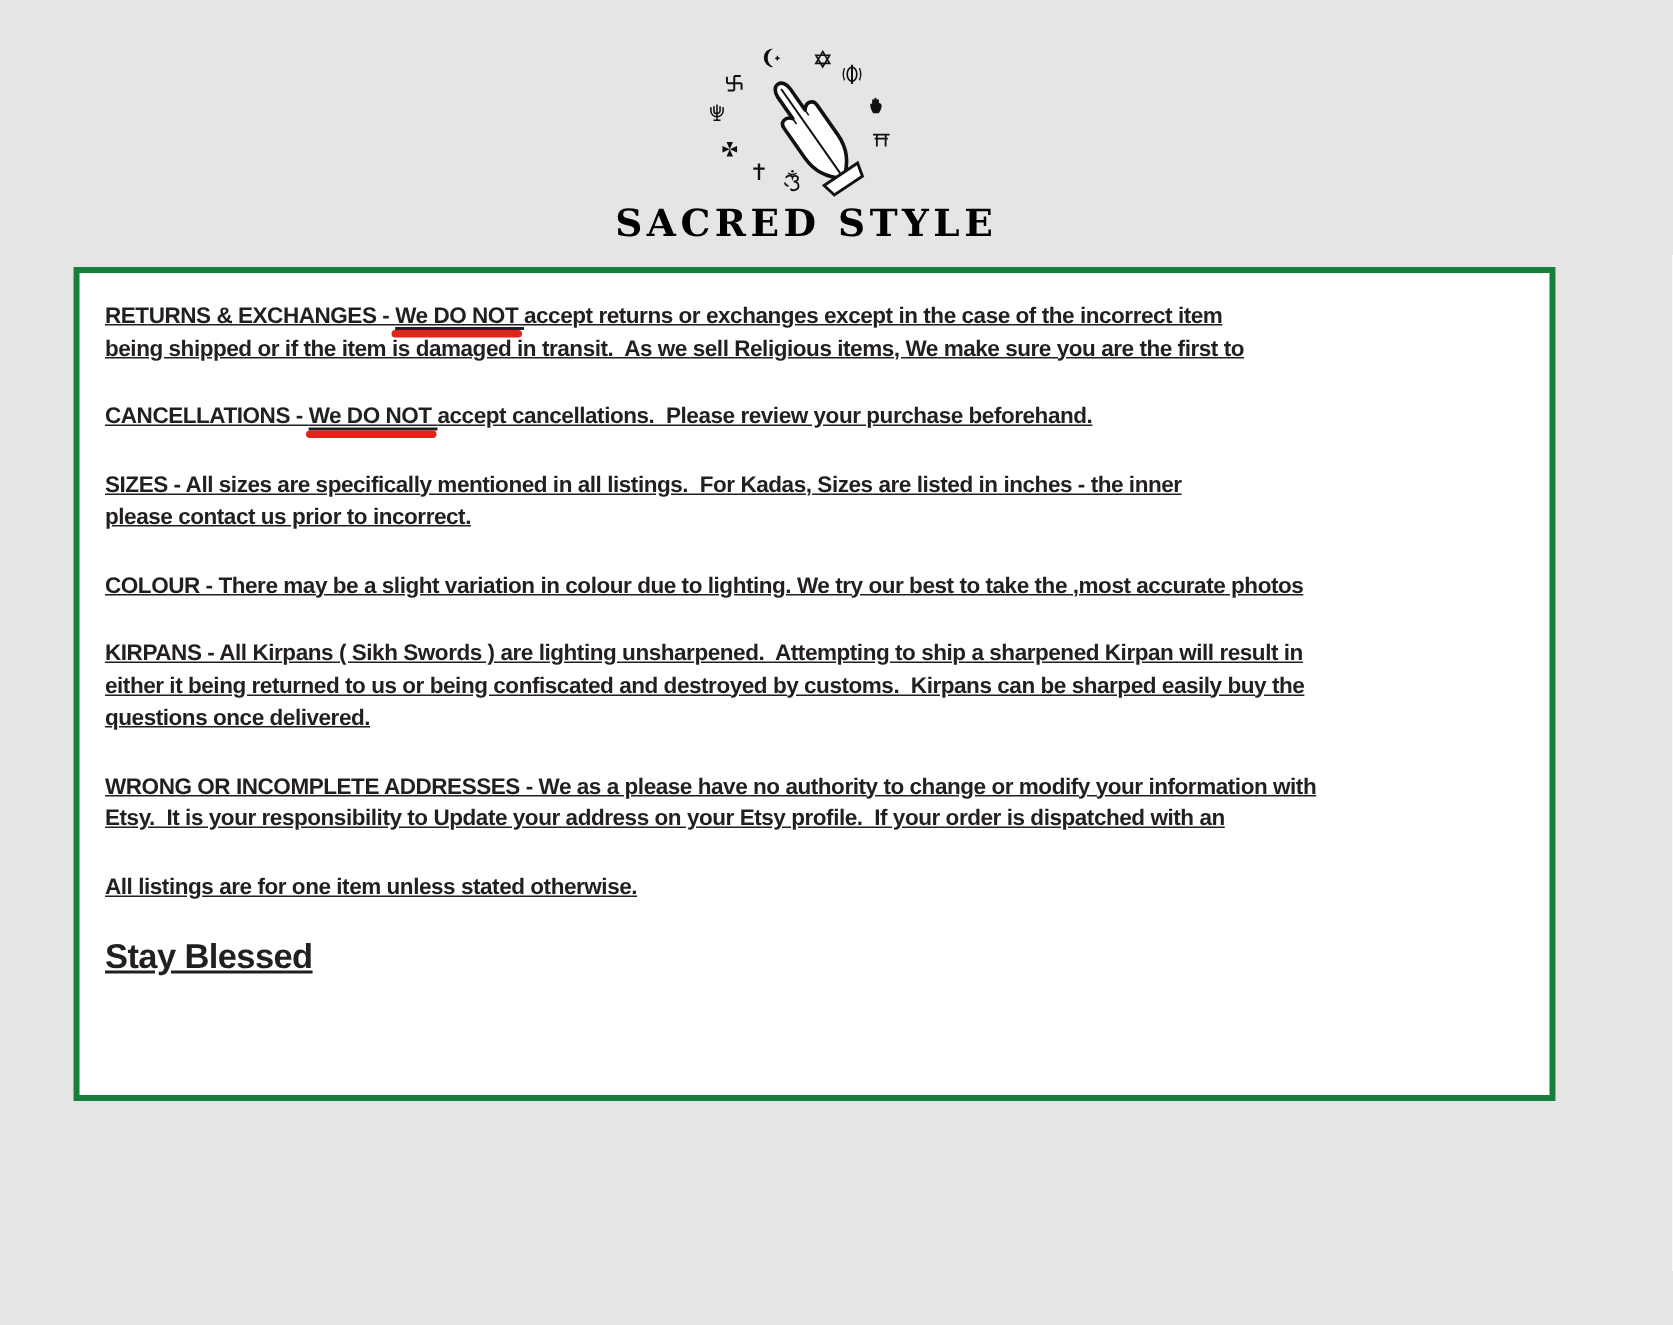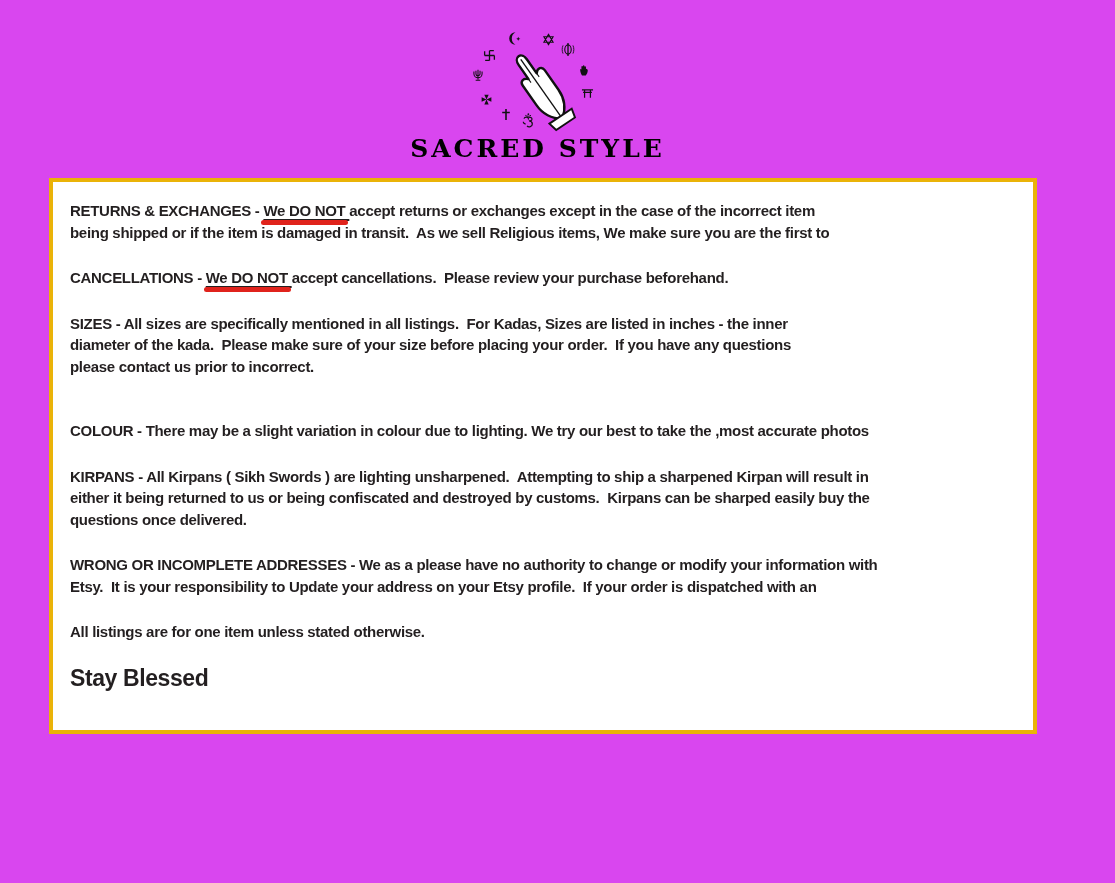--- a/index.html
+++ b/index.html
@@ -1,33 +1,33 @@
 <!DOCTYPE html>
 <html><head>
 <meta charset="utf-8">
 <style>
   html,body{margin:0;padding:0;background:#fff;}
-  .page{position:relative;width:1115px;height:883px;background:#d946ef;overflow:hidden;
+  .page{position:relative;width:1115px;height:883px;background:#e5e5e5;overflow:hidden;
         font-family:"Liberation Sans","DejaVu Sans",sans-serif;}
 
   
   .logo{position:absolute;left:455px;top:24px;width:170px;height:112px;}
   .sym{position:absolute;line-height:0;}
   .sym svg{display:block;}
   .hands{position:absolute;left:40px;top:20px;line-height:0;}
   .brand{position:absolute;top:134px;left:370px;width:335px;text-align:center;
          font-family:"DejaVu Serif","Liberation Serif",serif;font-weight:600;
          font-size:25px;letter-spacing:3px;color:#000;}
 
   
   .policy-box{position:absolute;left:49px;top:178px;width:988px;height:556px;
-              box-sizing:border-box;border:4px solid #eab308;background:#fff;
-              padding:18px 12px 0 17px;color:#231f20;}
+              box-sizing:border-box;border:4px solid #15803d;background:#fff;
+              padding:18px 12px 0 17px;color:#231f20;text-decoration:underline;}
   .para{margin:0 0 24px 0;}
-  .para.gap-lg{margin-bottom:43px;}
+  .para.gap-lg{margin-bottom:24px;}
   .line{white-space:pre;font-weight:bold;font-size:15px;line-height:21.5px;
         letter-spacing:-0.3px;color:#231f20;}
   .donot{text-decoration:underline;text-decoration-thickness:2px;text-underline-offset:3px;
          position:relative;}
   .donot::after{content:"";position:absolute;left:-2px;right:1px;bottom:-6px;height:5px;
                 background:#e0231c;border-radius:2.5px;}
   .signoff .line{font-size:23px;letter-spacing:-0.4px;line-height:22px;}
 </style>
 </head>
 <body>
@@ -121,21 +121,20 @@
       <div class="line"><span>RETURNS &amp; EXCHANGES - </span><span class="donot">We DO NOT </span><span>accept returns or exchanges except in the case of the incorrect item</span></div>
       <div class="line">being shipped or if the item is damaged in transit.  As we sell Religious items, We make sure you are the first to</div>
     </div>
 
     <div class="para">
       <div class="line"><span>CANCELLATIONS - </span><span class="donot">We DO NOT </span><span>accept cancellations.  Please review your purchase beforehand.</span></div>
     </div>
 
     <div class="para gap-lg">
       <div class="line">SIZES - All sizes are specifically mentioned in all listings.  For Kadas, Sizes are listed in inches - the inner</div>
-      <div class="line">diameter of the kada.  Please make sure of your size before placing your order.  If you have any questions</div>
       <div class="line">please contact us prior to incorrect.</div>
     </div>
 
     <div class="para">
       <div class="line">COLOUR - There may be a slight variation in colour due to lighting. We try our best to take the ,most accurate photos</div>
     </div>
 
     <div class="para">
       <div class="line">KIRPANS - All Kirpans ( Sikh Swords ) are lighting unsharpened.  Attempting to ship a sharpened Kirpan will result in</div>
       <div class="line">either it being returned to us or being confiscated and destroyed by customs.  Kirpans can be sharped easily buy the</div>

